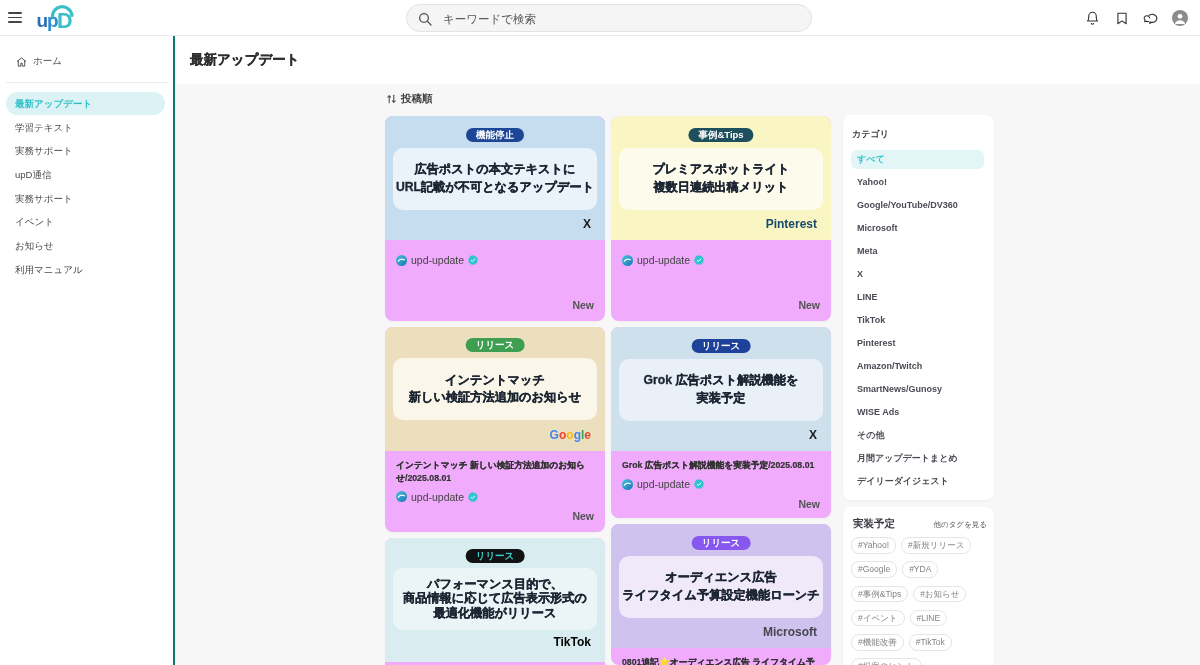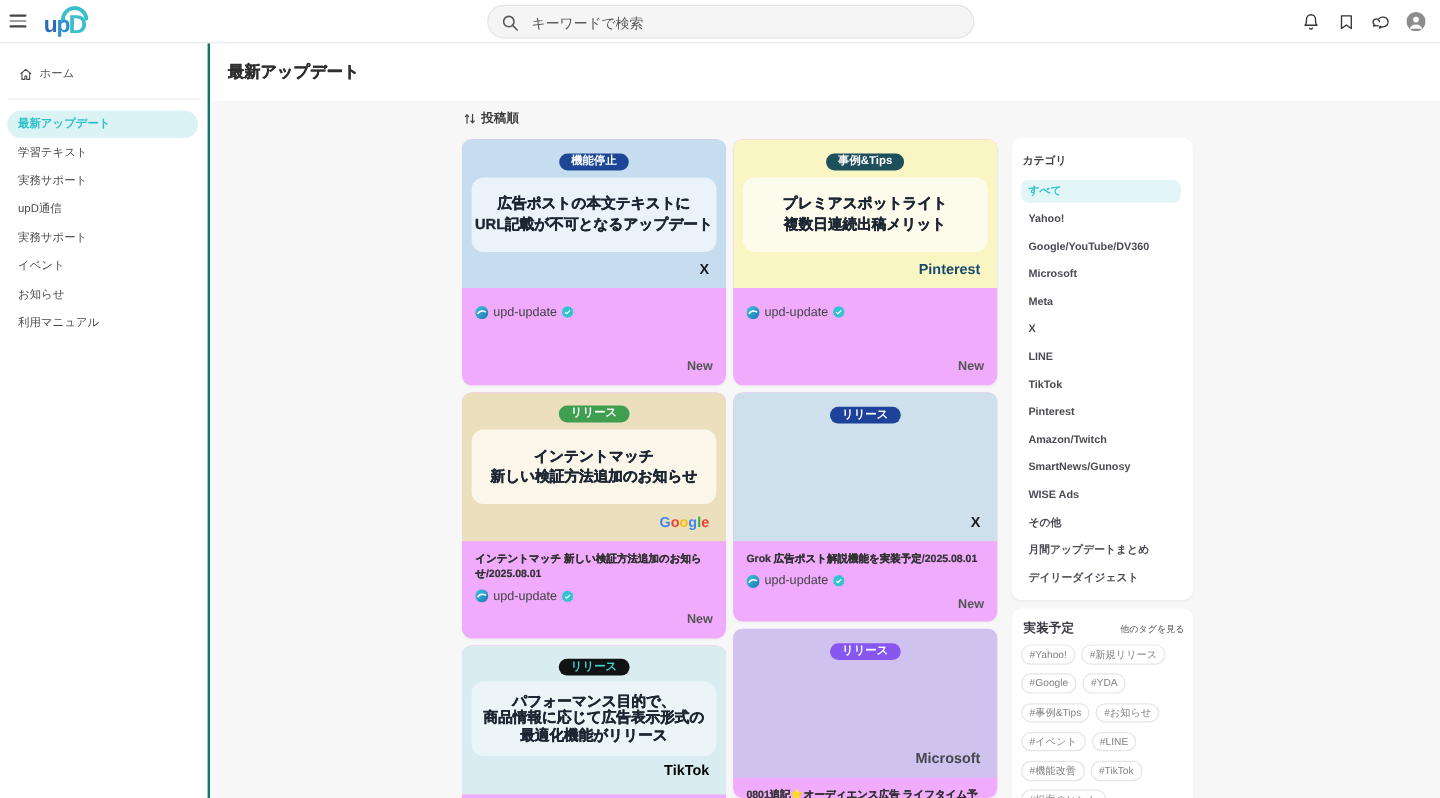--- a/index.html
+++ b/index.html
@@ -179,20 +179,23 @@
             <path fill="#2fc4cf" d="M12 0l2.8 2.1 3.4-.6 1.3 3.2 3.2 1.3-.6 3.4L24 12l-2.1 2.8.6 3.4-3.2 1.3-1.3 3.2-3.4-.6L12 24l-2.8-2.1-3.4.6-1.3-3.2-3.2-1.3.6-3.4L0 12l2.1-2.8-.6-3.4 3.2-1.3 1.3-3.2 3.4.6z"></path>
             <path d="M7 12.5l3.2 3L17 9" stroke="#fff" stroke-width="2.4" fill="none"></path>
           </svg>
         </div>
       <div class="newlbl" style="top:59px">New</div>
     </div>
   </div>
   <div class="card" style="height:191px">
     <div class="ctop" style="background:#cde0ec">
       <div class="badge" style="background:#1e429a">リリース</div>
+      <div class="ibox" style="background:#e9f0f8">
+          <div class="ttl">Grok 広告ポスト解説機能を<br>実装予定</div>
+        </div>
       <div class="plat">X</div>
     </div>
     <div class="cbot">
       <div class="desc">Grok 広告ポスト解説機能を実装予定/2025.08.01</div>
       <div class="author">
           <svg width="11" height="11" viewBox="0 0 24 24">
             <circle cx="12" cy="12" r="12" fill="url(#av1)"></circle>
             <path d="M4.5 14.5c3-5.5 9-6.5 15-3.5" stroke="#fff" stroke-width="2.6" fill="none"></path>
           </svg>
           <span class="nm">upd-update</span>
@@ -200,20 +203,23 @@
             <path fill="#2fc4cf" d="M12 0l2.8 2.1 3.4-.6 1.3 3.2 3.2 1.3-.6 3.4L24 12l-2.1 2.8.6 3.4-3.2 1.3-1.3 3.2-3.4-.6L12 24l-2.8-2.1-3.4.6-1.3-3.2-3.2-1.3.6-3.4L0 12l2.1-2.8-.6-3.4 3.2-1.3 1.3-3.2 3.4.6z"></path>
             <path d="M7 12.5l3.2 3L17 9" stroke="#fff" stroke-width="2.4" fill="none"></path>
           </svg>
         </div>
       <div class="newlbl" style="top:46.5px">New</div>
     </div>
   </div>
   <div class="card" style="height:141px">
     <div class="ctop" style="background:#d0c2ee">
       <div class="badge" style="background:#8757f0">リリース</div>
+      <div class="ibox" style="background:#efe9fa">
+          <div class="ttl">オーディエンス広告<br>ライフタイム予算設定機能ローンチ</div>
+        </div>
       <div class="plat" style="color:#46464e">Microsoft</div>
     </div>
     <div class="cbot">
       <div class="desc">0801追記⭐オーディエンス広告 ライフタイム予</div>
     </div>
   </div>
 </div>
 
 <div class="catbox">
   <div class="cathd">カテゴリ</div>

